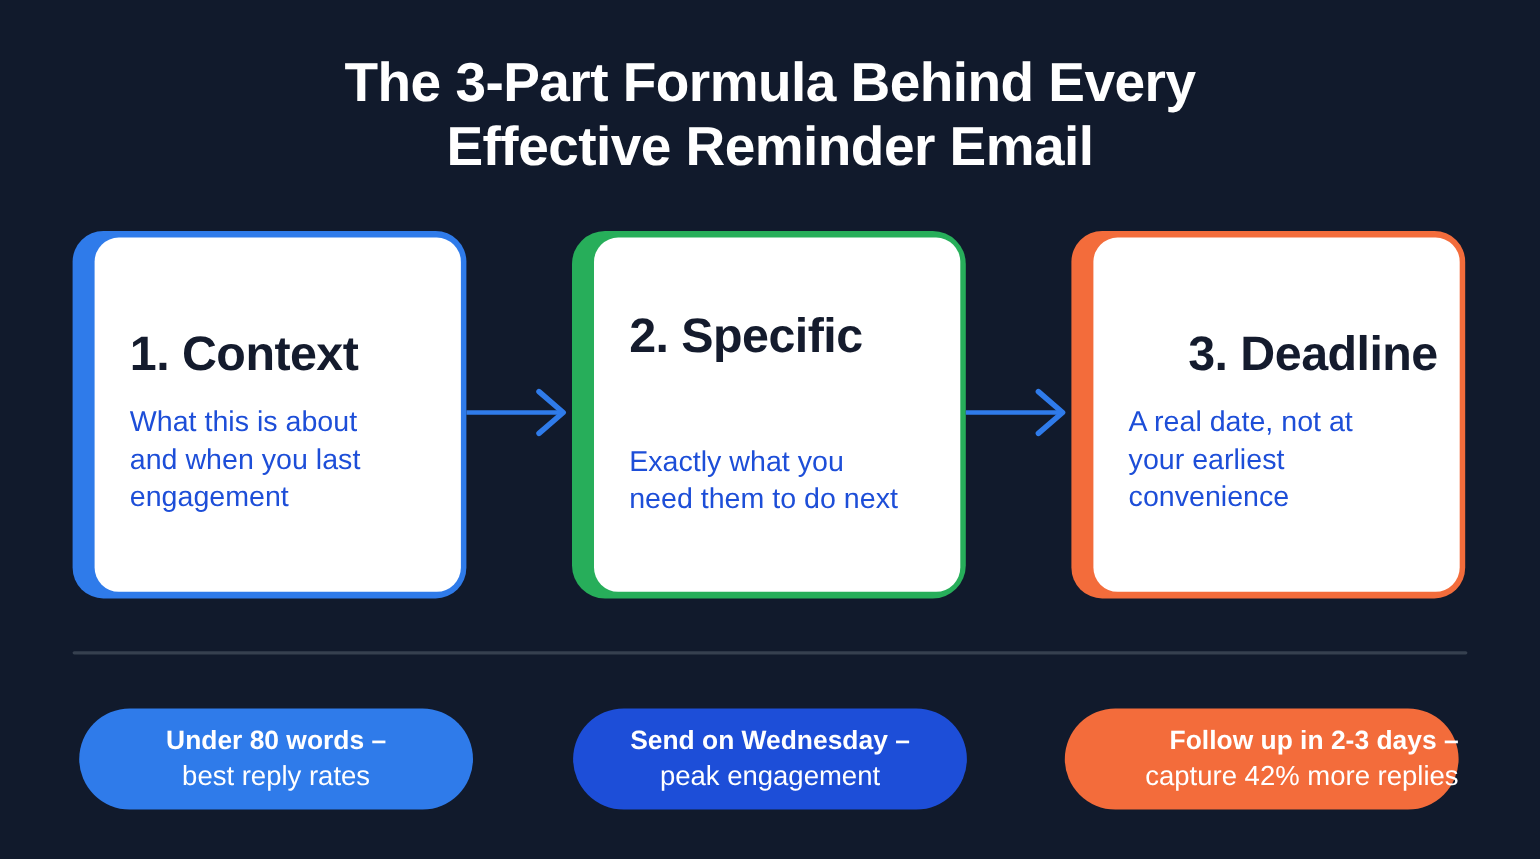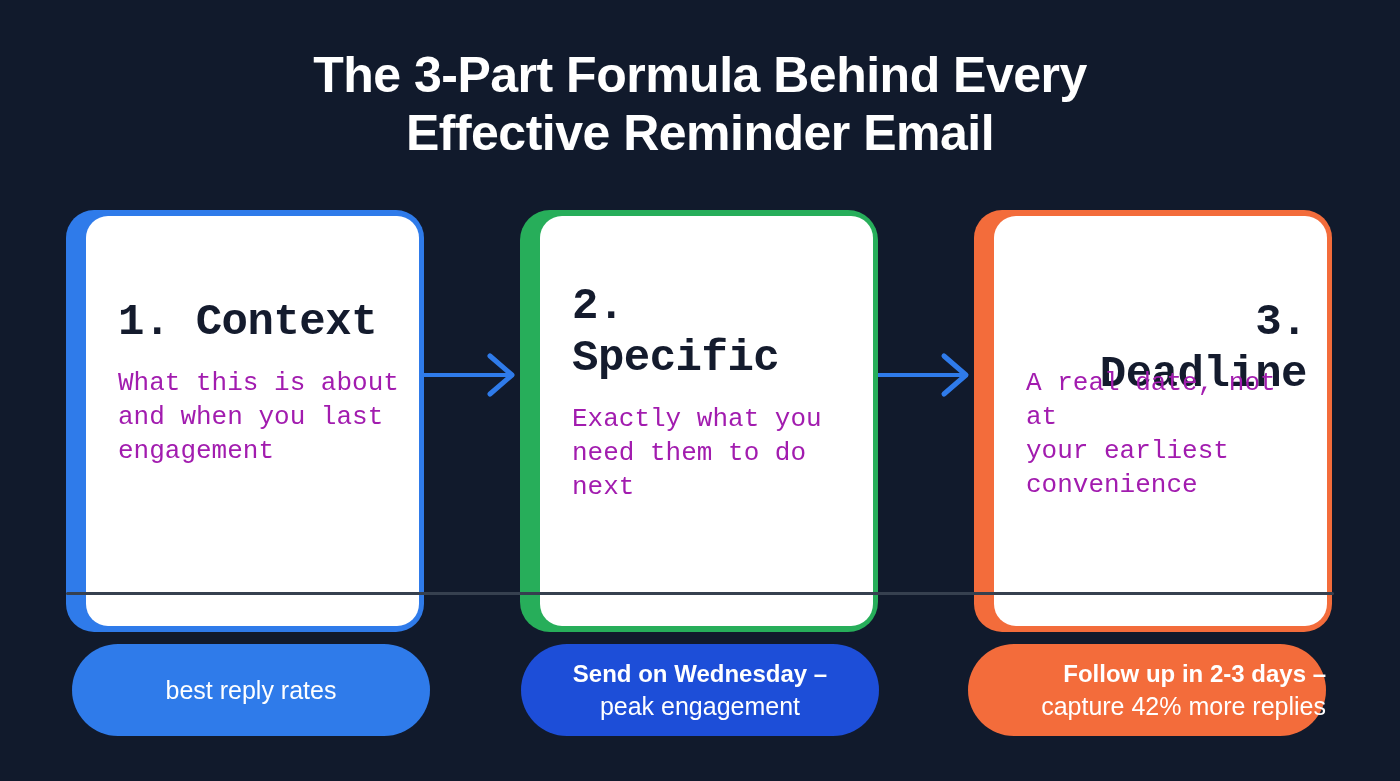--- a/index.html
+++ b/index.html
@@ -8,35 +8,35 @@
     background: #111a2c;
     font-family: "Liberation Sans", "DejaVu Sans", sans-serif;
     position: relative;
   }
   .title {
     position: absolute; left: 0; top: 46px; width: 1400px;
     text-align: center; color: #ffffff; font-weight: 700;
     font-size: 50px; line-height: 58px; letter-spacing: -0.5px;
   }
   .card {
-    position: absolute; top: 210px; width: 358px; height: 422px;
-    border-radius: 28px; box-sizing: border-box; font-family: Liberation Mono, monospace;
+    position: absolute; top: 210px; width: 358px; height: 334px;
+    border-radius: 28px; box-sizing: border-box;
   }
   .card .inner {
     position: absolute; left: 20px; top: 6px; right: 5px; bottom: 6px;
     background: #ffffff; border-radius: 22px;
   }
   .card .head {
     position: absolute; left: 32px; right: 20px;
     color: #141b2d; font-weight: 700; font-size: 44px; line-height: 52px;
     letter-spacing: -0.5px;
   }
   .card .desc {
     position: absolute; left: 32px; right: 20px;
-    color: #a21caf; font-size: 26px; line-height: 34px;
+    color: #1d4ed8; font-size: 26px; line-height: 34px;
   }
   .arrow { position: absolute; top: 352px; }
   .divider {
     position: absolute; left: 66px; top: 592px; width: 1268px; height: 3px;
     background: #36404f; border-radius: 2px;
   }
   .pill {
     position: absolute; top: 644px; height: 92px; border-radius: 46px;
     color: #ffffff; text-align: center; box-sizing: border-box;
     display: flex; flex-direction: column; justify-content: center;
@@ -92,20 +92,21 @@
       <div>A real date, not at</div>
       <div>your earliest</div>
       <div>convenience</div>
     </div>
   </div>
 </div>
 
 <div class="divider"></div>
 
 <div class="pill" style="left:72px; width:358px; background:#2f7bea;">
+  <div class="strong">Under 80 words –</div>
   <div class="sub">best reply rates</div>
 </div>
 <div class="pill" style="left:521px; width:358px; background:#1d4ed8;">
   <div class="strong">Send on Wednesday –</div>
   <div class="sub">peak engagement</div>
 </div>
 <div class="pill" style="left:968px; width:358px; background:#f36c3b;text-align:right;">
   <div class="strong">Follow up in 2-3 days –</div>
   <div class="sub">capture 42% more replies</div>
 </div>

